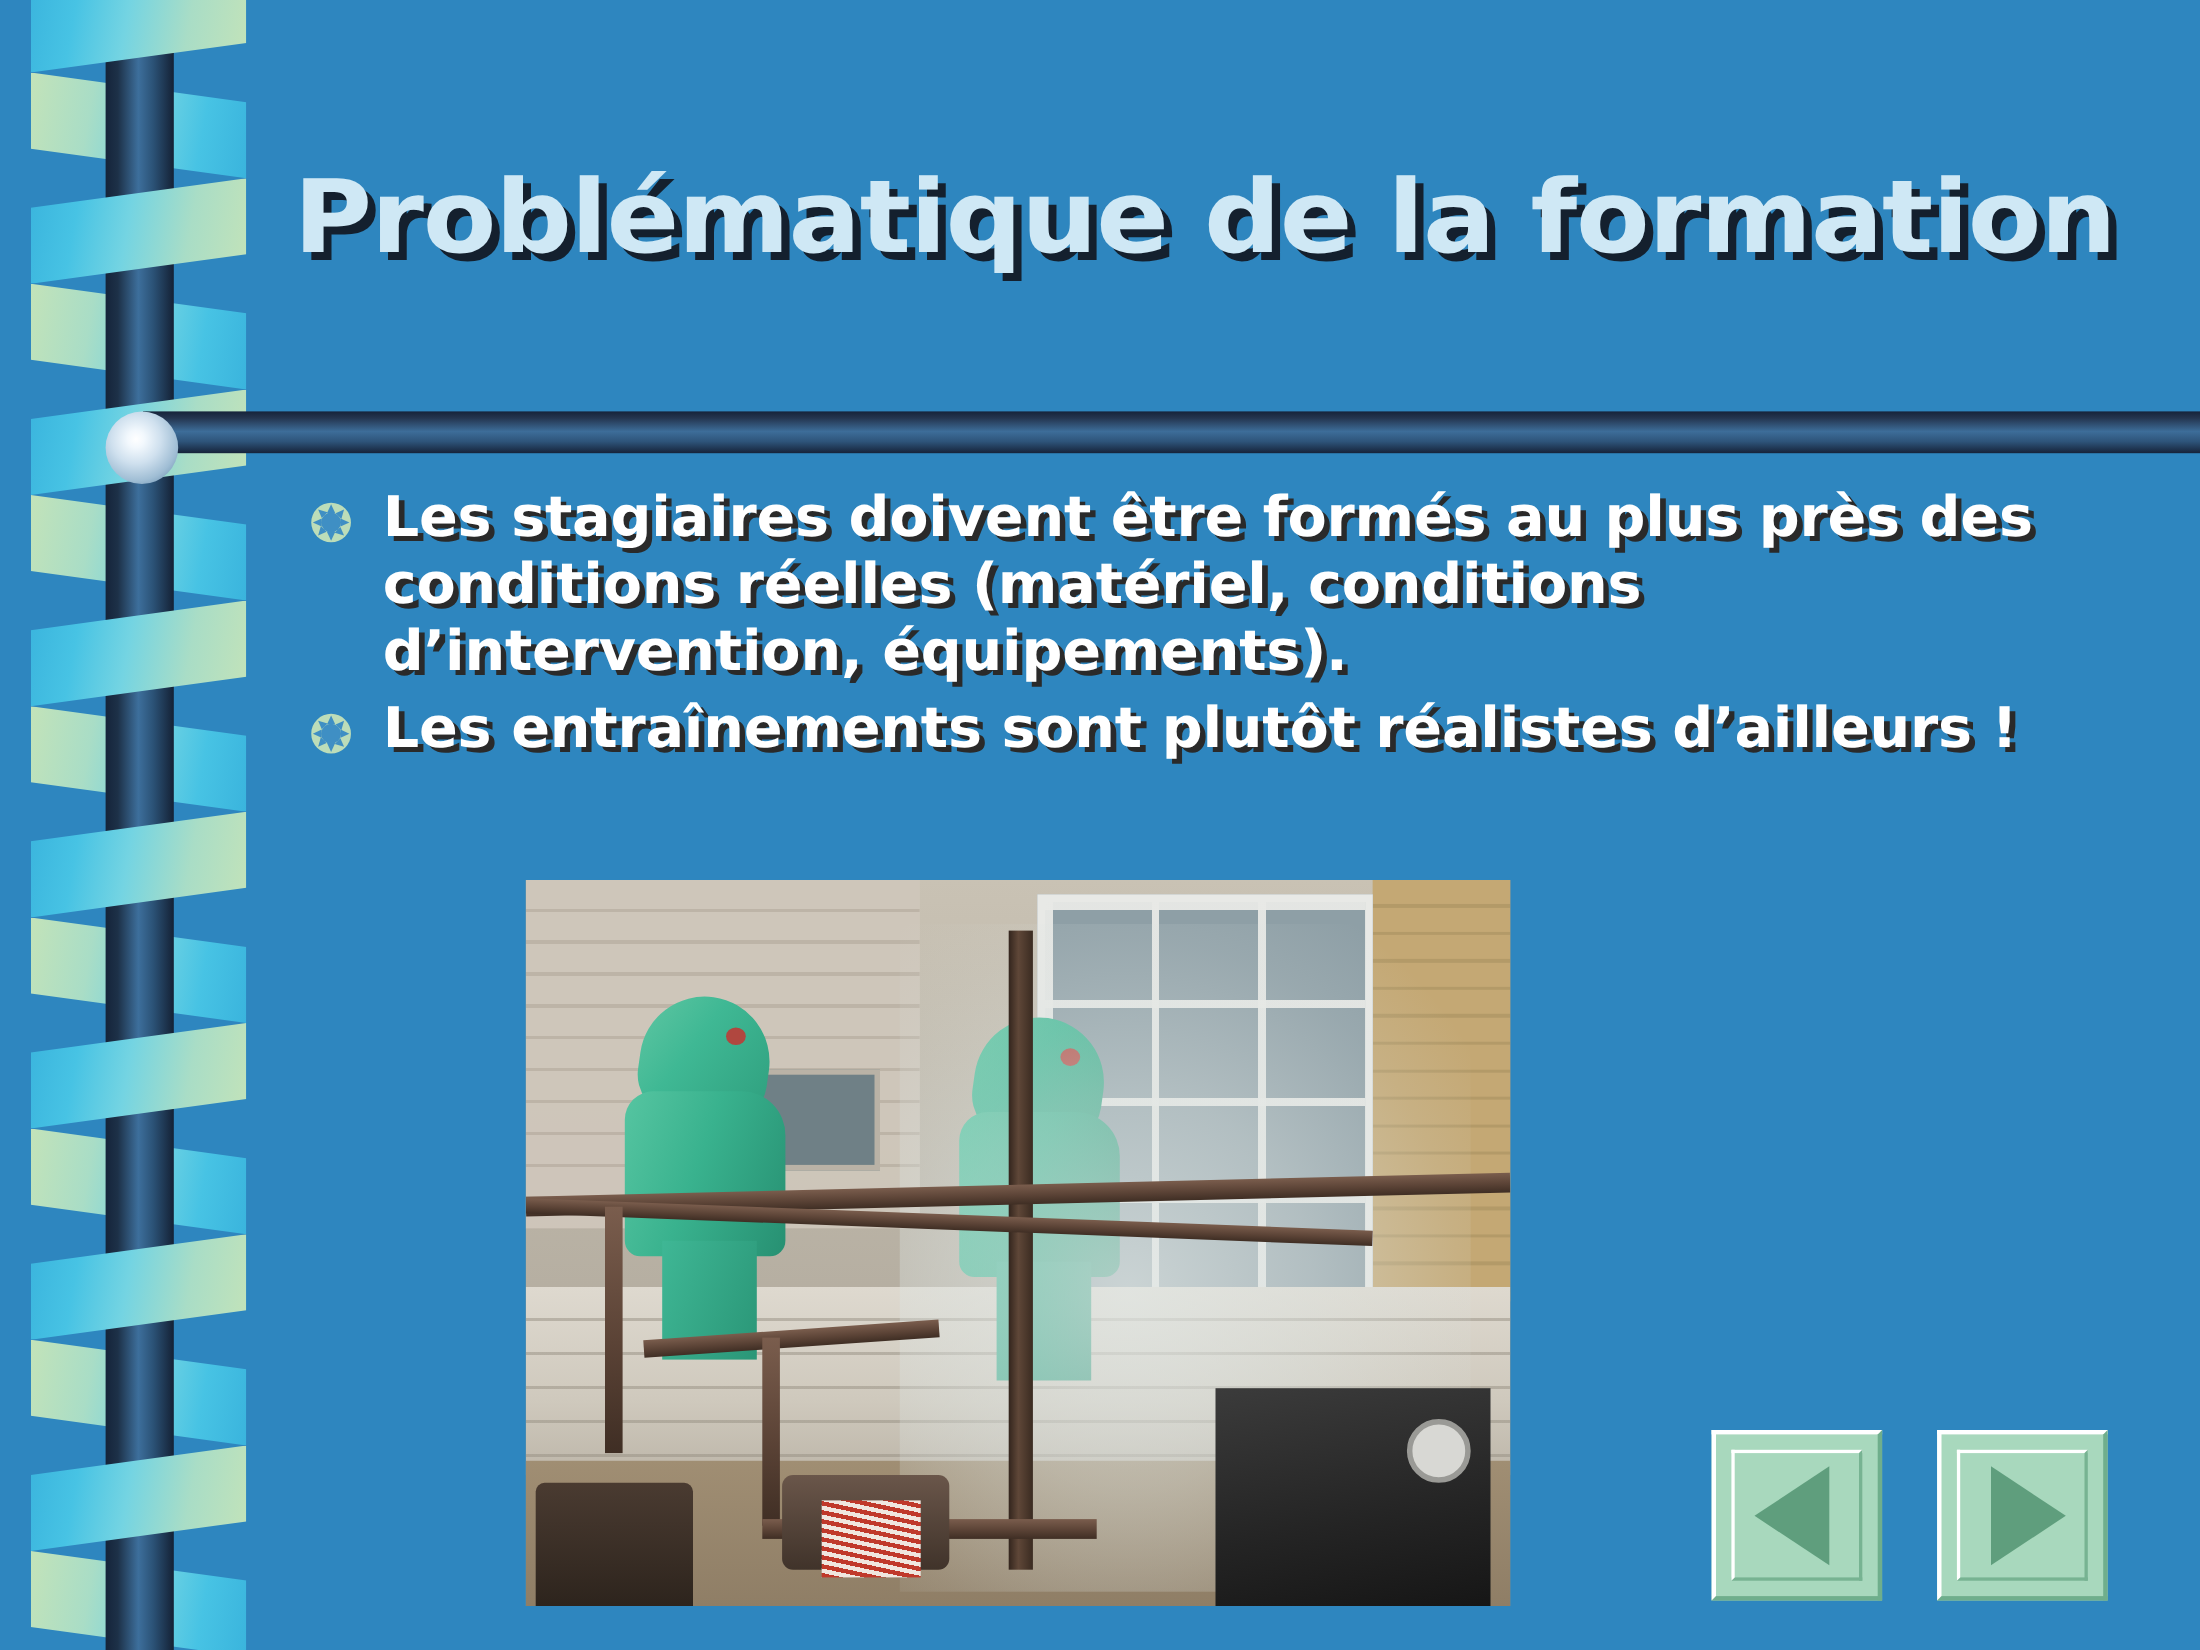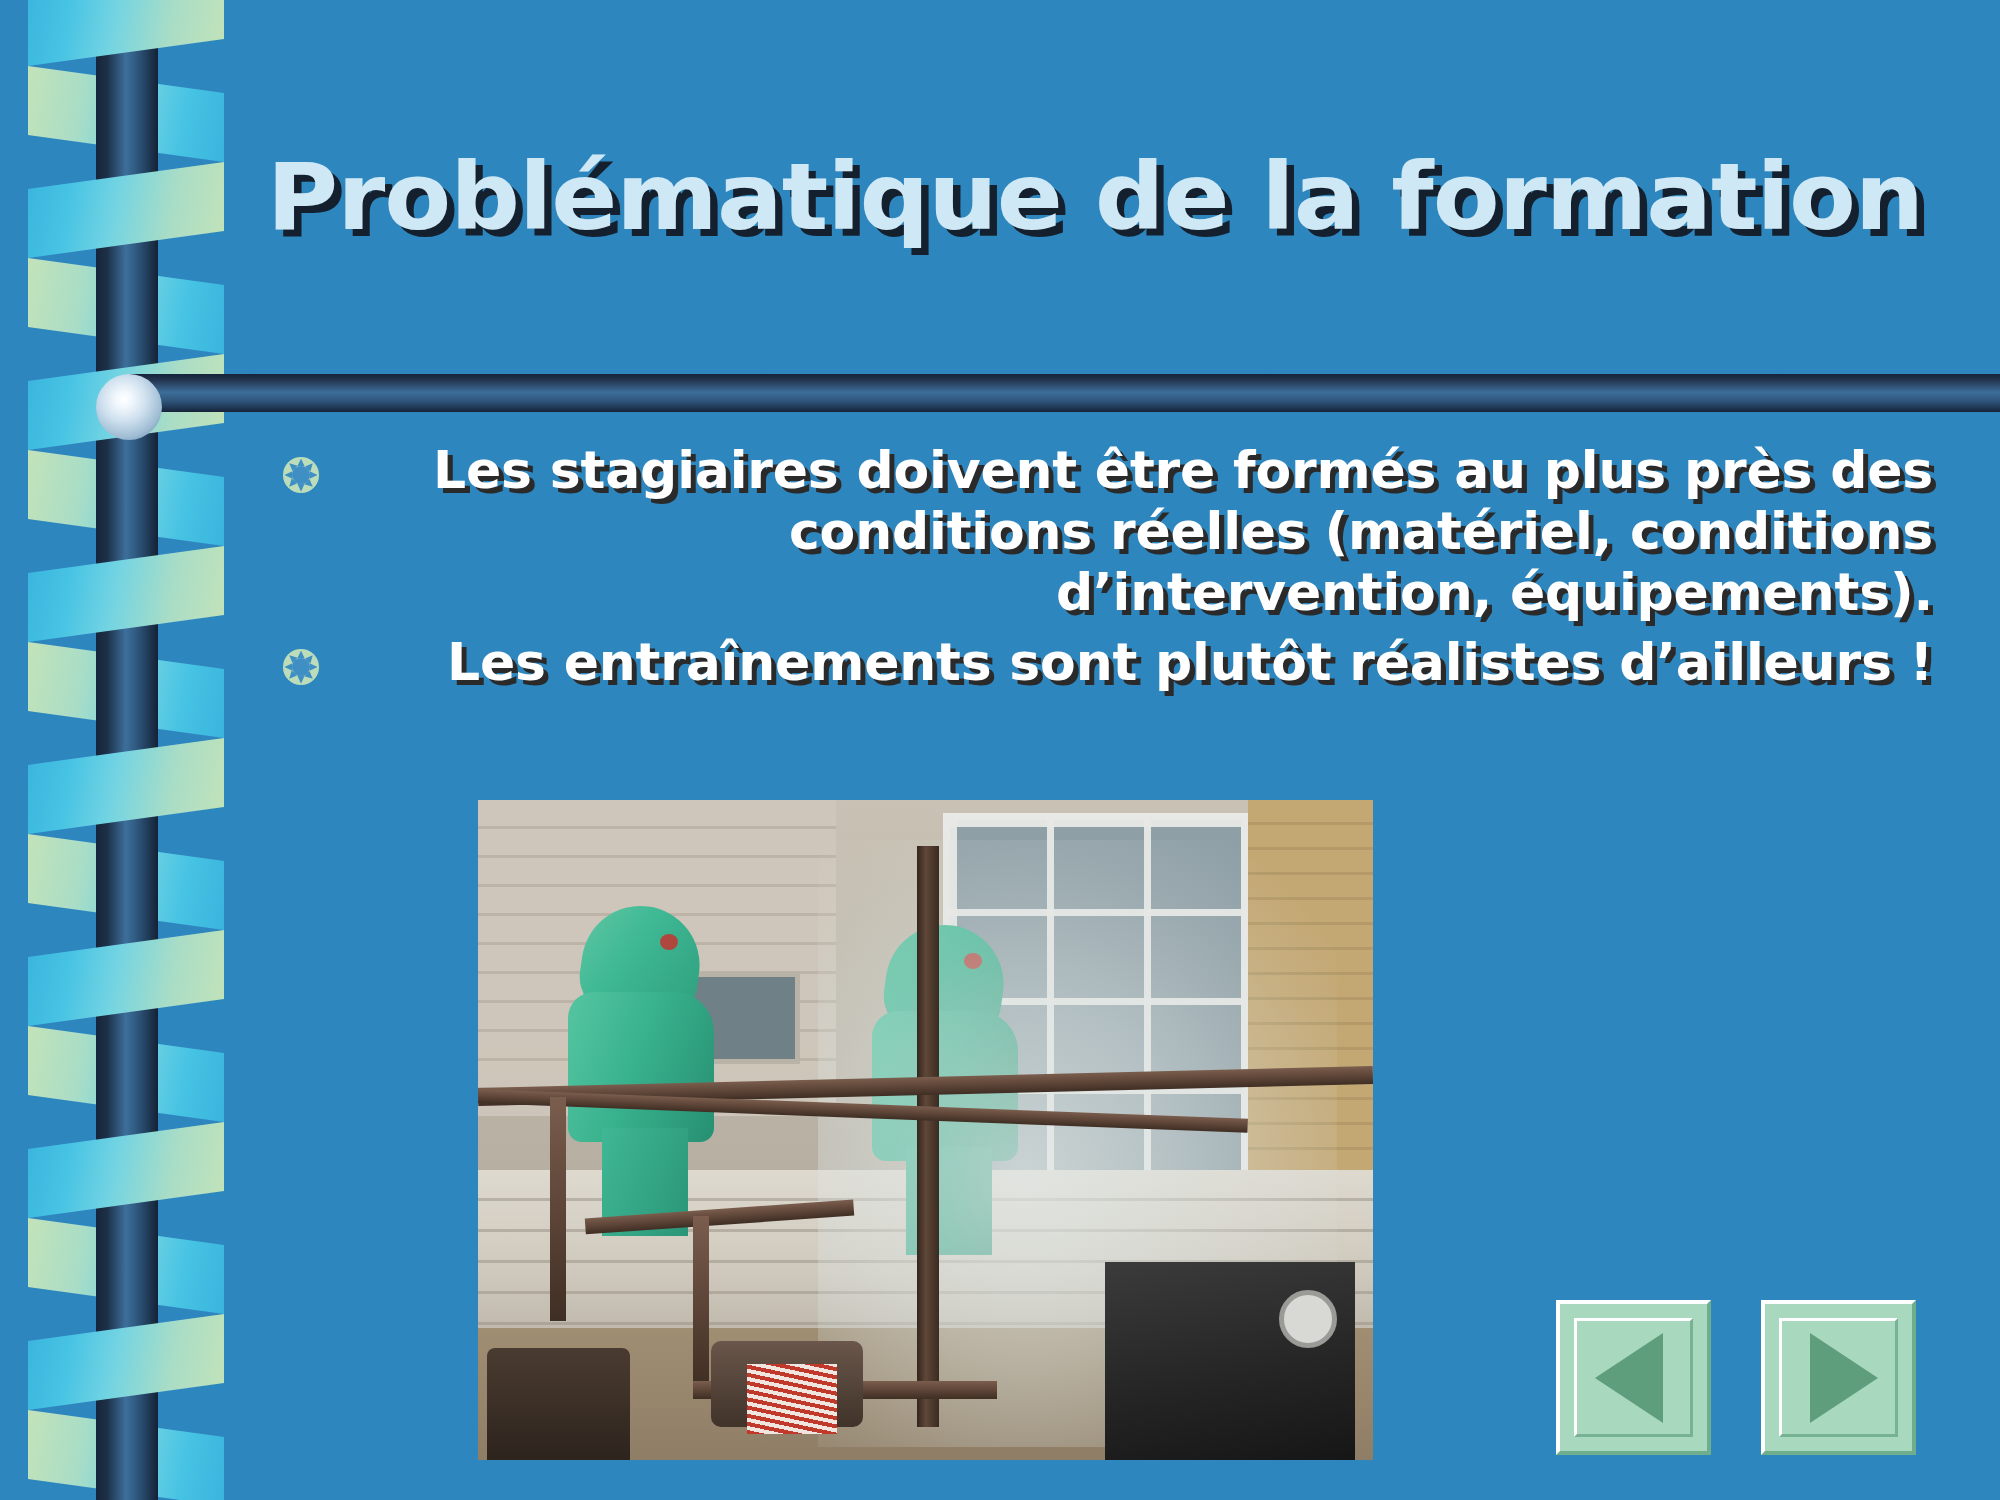--- a/index.html
+++ b/index.html
@@ -107,21 +107,20 @@
     z-index: 6;
   }
 
   
   .body-block {
     position: absolute;
     left: 282px;
     top: 440px;
     width: 1620px;
     z-index: 6;
-    text-align: right;
   }
   .bullet-row {
     display: flex;
     align-items: flex-start;
     margin-bottom: 8px;
   }
   .bullet-marker {
     flex: 0 0 auto;
     width: 38px;
     height: 38px;

